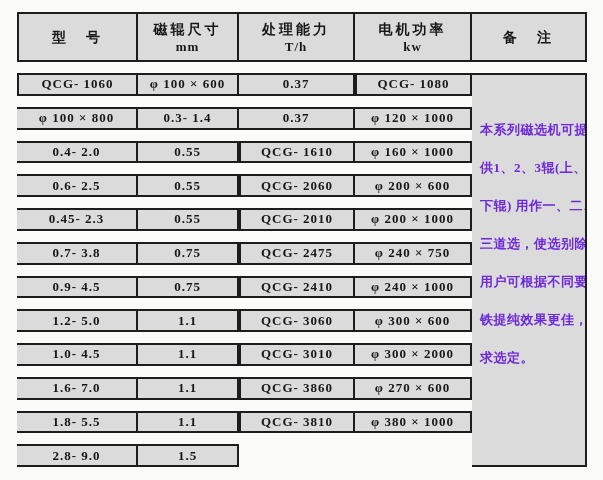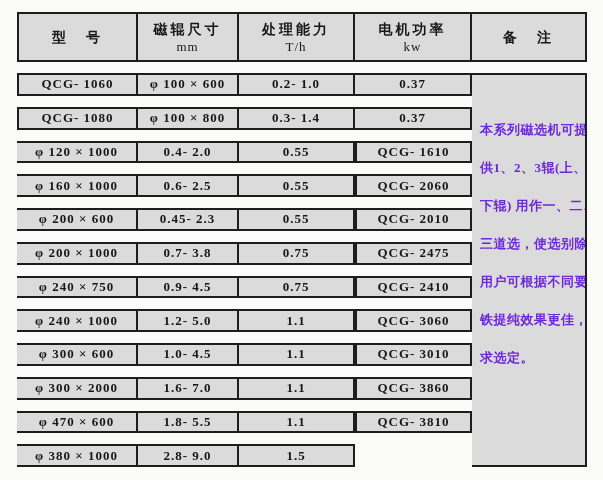--- a/index.html
+++ b/index.html
@@ -46,21 +46,21 @@
   }
   .h-label {
     font-size: 14px;
     font-weight: bold;
     letter-spacing: 3px;
     line-height: 17px;
     white-space: nowrap;
   }
   .h-unit {
     font-size: 13px;
-    font-weight: normal;
+    font-weight: bold;
     line-height: 15px;
     letter-spacing: 1px;
   }
   .data-cell {
     font-size: 13px;
     font-weight: bold;
     letter-spacing: 1px;
     white-space: nowrap;
   }
   .notes-cell {
@@ -99,21 +99,20 @@
     <div class="cell header-cell">
       <div class="h-label">电机功率</div>
       <div class="h-unit">kw</div>
     </div>
     <div class="cell header-cell">
       <div class="h-label">备　注</div>
     </div>
 
     <div class="cell data-cell first-col">QCG- 1060</div>
     <div class="cell data-cell">φ 100 × 600</div>
-    <div class="cell data-cell">0.2- 1.0</div>
     <div class="cell data-cell">0.37</div>
 
     <div class="cell notes-cell">
       <div class="note-line">本系列磁选机可提</div>
       <div class="note-line">供1、2、3辊(上、中、</div>
       <div class="note-line">下辊) 用作一、二、</div>
       <div class="note-line">三道选，使选别除</div>
       <div class="note-line">用户可根据不同要</div>
       <div class="note-line">铁提纯效果更佳，</div>
       <div class="note-line">求选定。</div>
@@ -157,21 +156,21 @@
     <div class="cell data-cell">φ 300 × 600</div>
     <div class="cell data-cell">1.0- 4.5</div>
     <div class="cell data-cell">1.1</div>
 
     <div class="cell data-cell first-col">QCG- 3010</div>
     <div class="cell data-cell">φ 300 × 2000</div>
     <div class="cell data-cell">1.6- 7.0</div>
     <div class="cell data-cell">1.1</div>
 
     <div class="cell data-cell first-col">QCG- 3860</div>
-    <div class="cell data-cell">φ 470 × 600</div>
+    <div class="cell data-cell">φ 270 × 600</div>
     <div class="cell data-cell">1.8- 5.5</div>
     <div class="cell data-cell">1.1</div>
 
     <div class="cell data-cell first-col">QCG- 3810</div>
     <div class="cell data-cell">φ 380 × 1000</div>
     <div class="cell data-cell">2.8- 9.0</div>
     <div class="cell data-cell">1.5</div>
 
   </div>
 </div>

